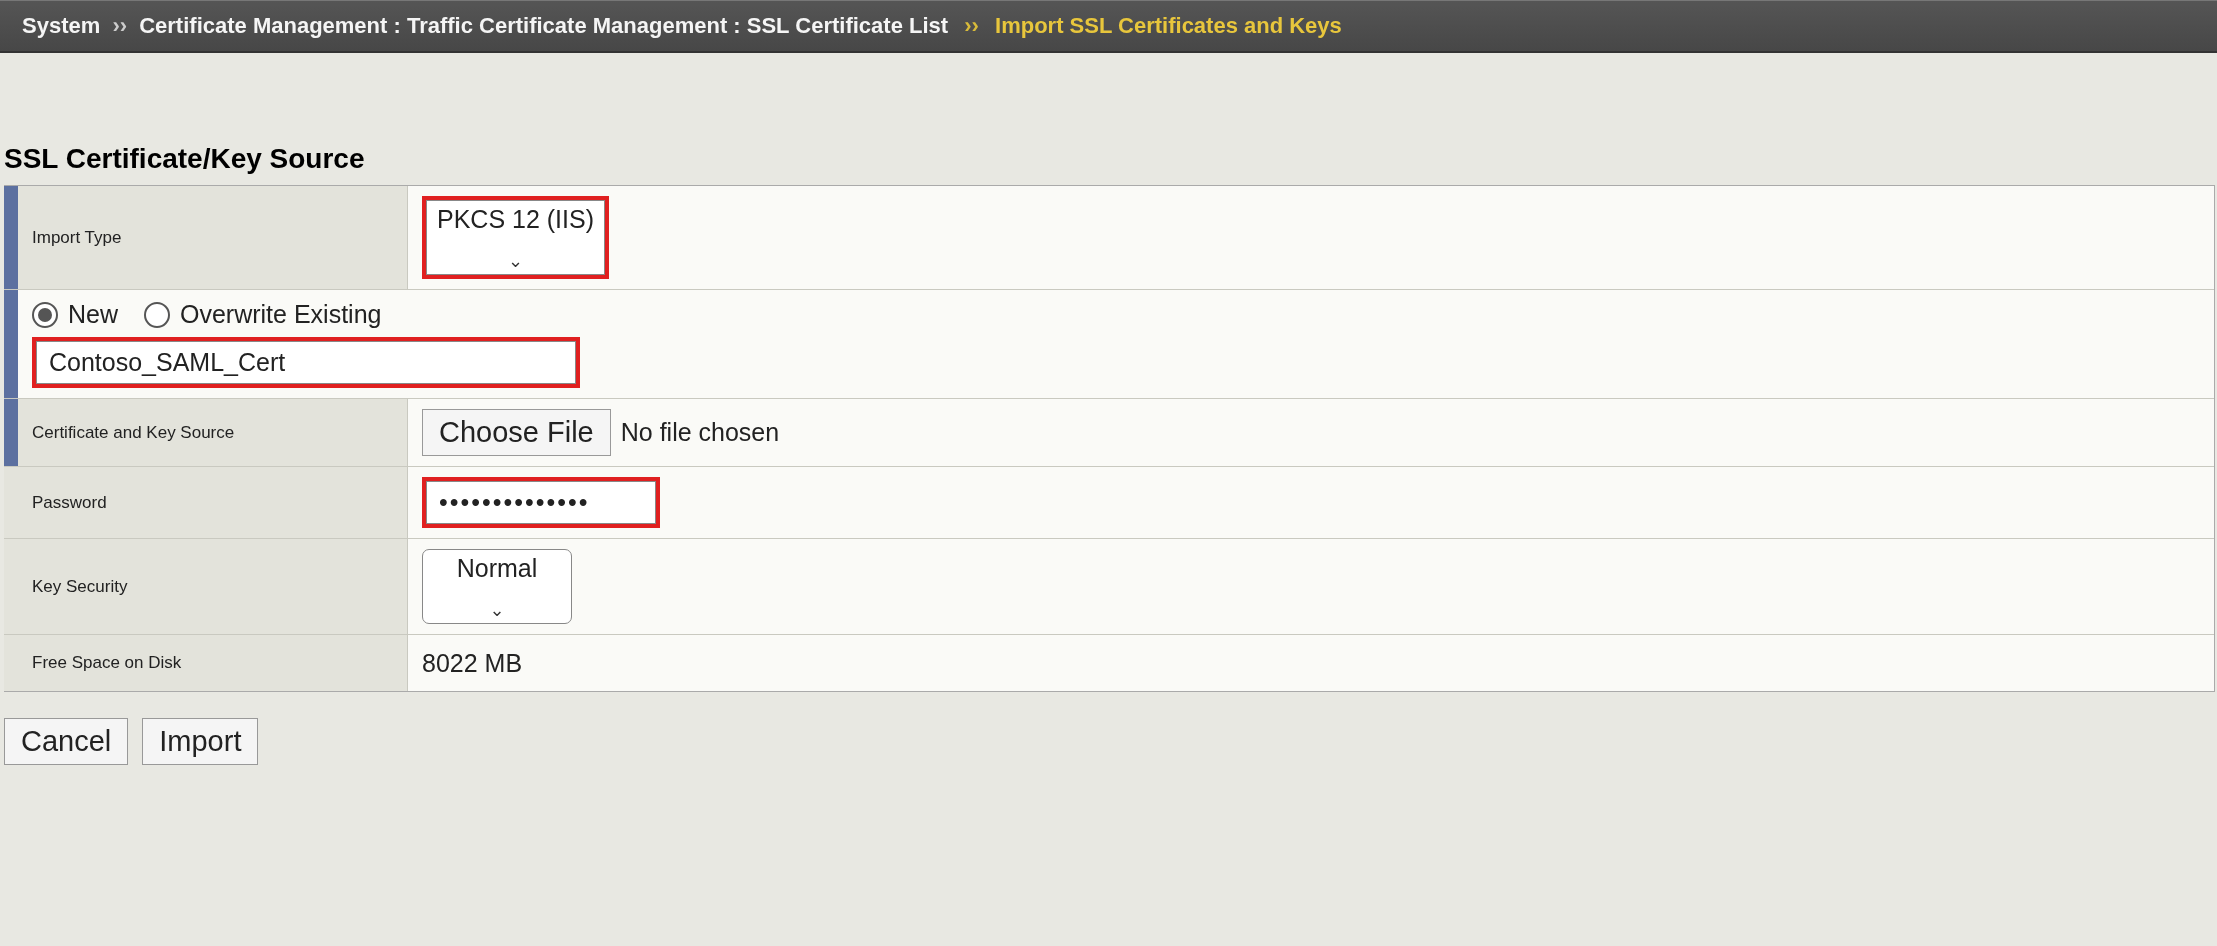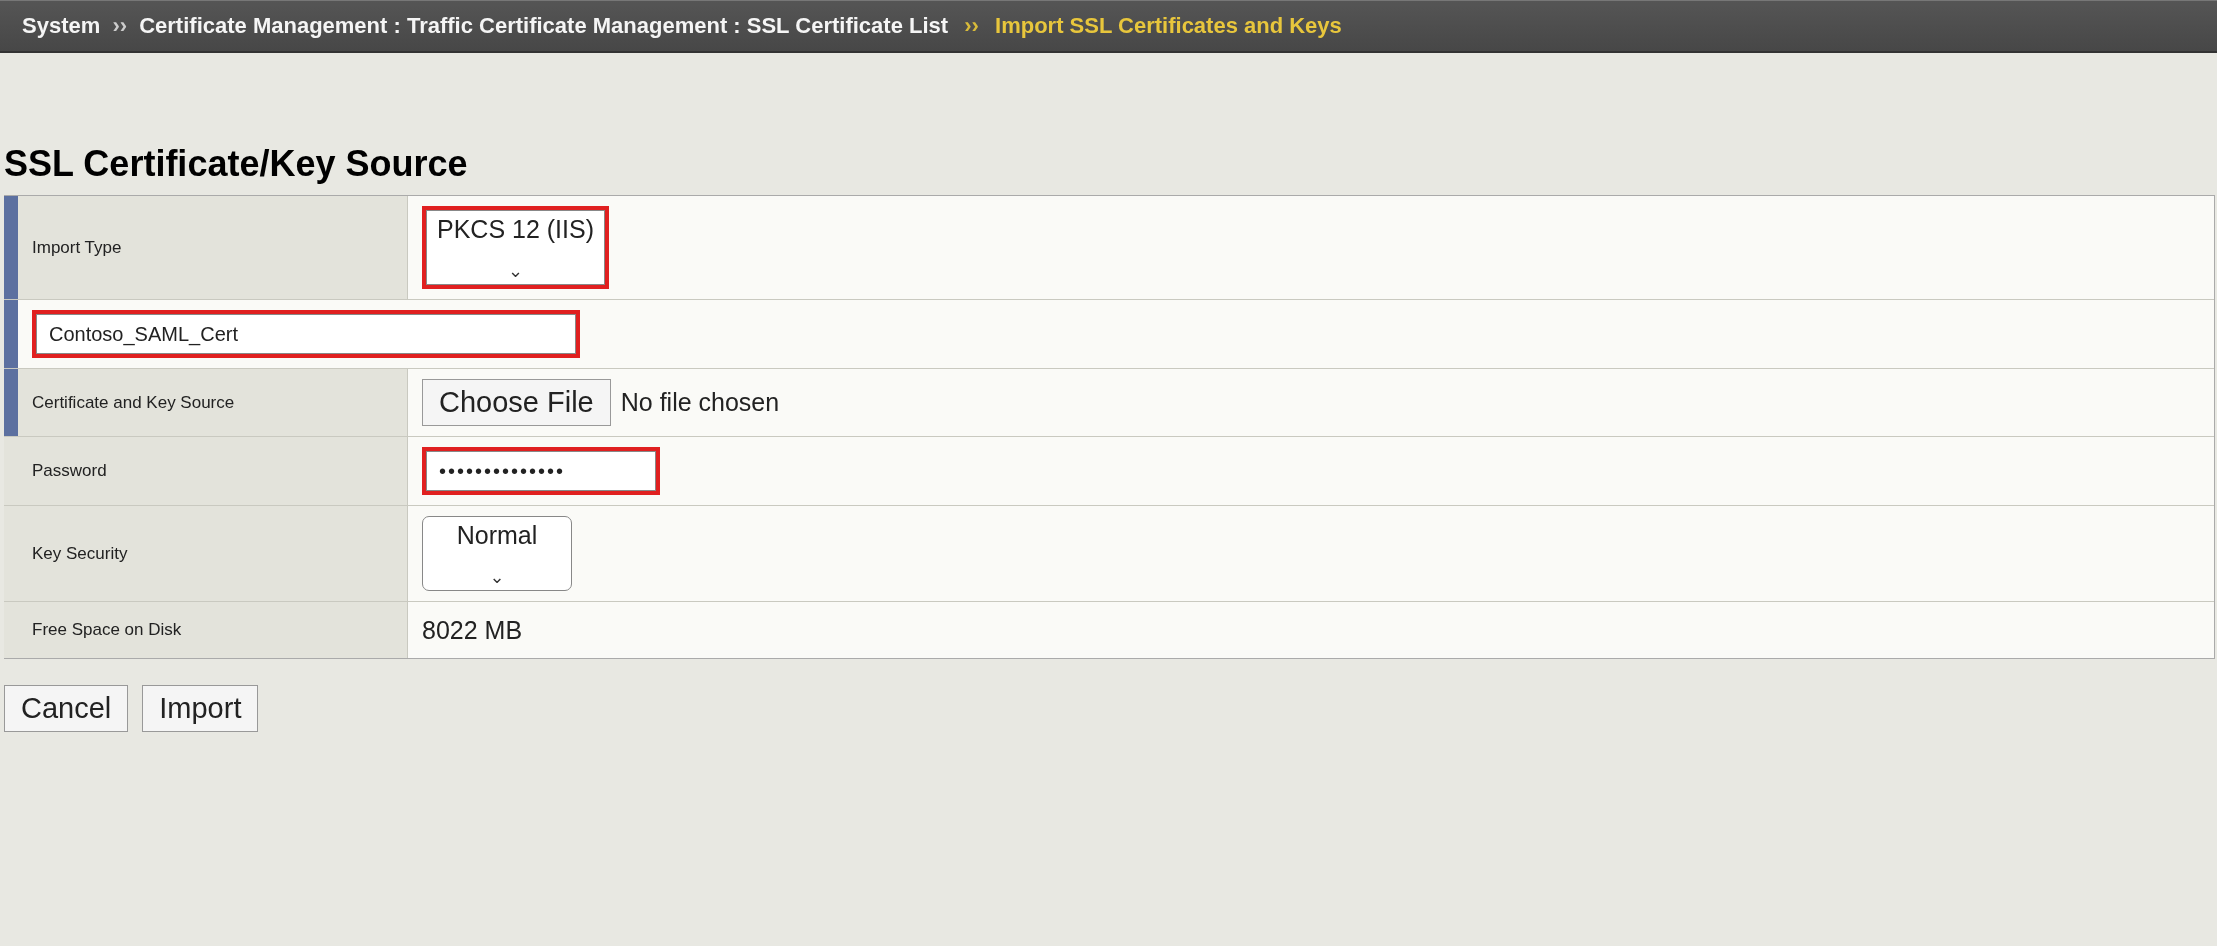--- a/index.html
+++ b/index.html
@@ -16,21 +16,21 @@
     }
     .breadcrumb .sep { color: #ccc; margin: 0 6px; }
     .breadcrumb .current-sep { color: #d8bb3a; margin: 0 10px; }
     .breadcrumb .current { color: #e8c63c; }
     
     .page-body { padding: 0; }
     .spacer-top { height: 90px; }
     
     .section-title {
       font-weight: bold;
-      font-size: 36px;
+      font-size: 28px;
       padding: 0 0 10px 4px;
       color: #000;
     }
     
     .form-wrap {
       margin: 0 0 0 4px;
       border: 1px solid #aaa;
       border-left: none;
       width: calc(100% - 6px);
       background: #fff;
@@ -94,21 +94,21 @@
       background: #fff;
     }
     .radio.checked::after {
       content: ""; width: 14px; height: 14px; border-radius: 50%; background: #555;
     }
     
     .text-input {
       background: #fff;
       border: 1px solid #888;
       padding: 6px 12px;
-      font-size: 20px;
+      font-size: 25px;
       min-height: 40px;
       display: inline-flex;
       align-items: center;
     }
     .cert-name-input { width: 540px; }
     .password-input { width: 230px; letter-spacing: 2px; }
     
     .btn {
       background: #f5f5f5;
       border: 1px solid #999;
@@ -158,20 +158,27 @@
             <span class="chevron">⌄</span>
           </div>
         </div>
       </div>
     </div>
 
     <div class="form-row">
       <div class="left-stripe"></div>
       <div class="value-cell">
         <div class="cert-name-stack">
+          <div class="cert-name-radios">
+            <span class="radio checked"></span>
+            <span>New</span>
+            <span style="width:6px"></span>
+            <span class="radio"></span>
+            <span>Overwrite Existing</span>
+          </div>
           <div class="red-border" style="display:inline-block;width:fit-content">
             <div class="text-input cert-name-input">
               <span>Contoso_SAML_Cert</span>
             </div>
           </div>
         </div>
       </div>
     </div>
 
     <div class="form-row">

